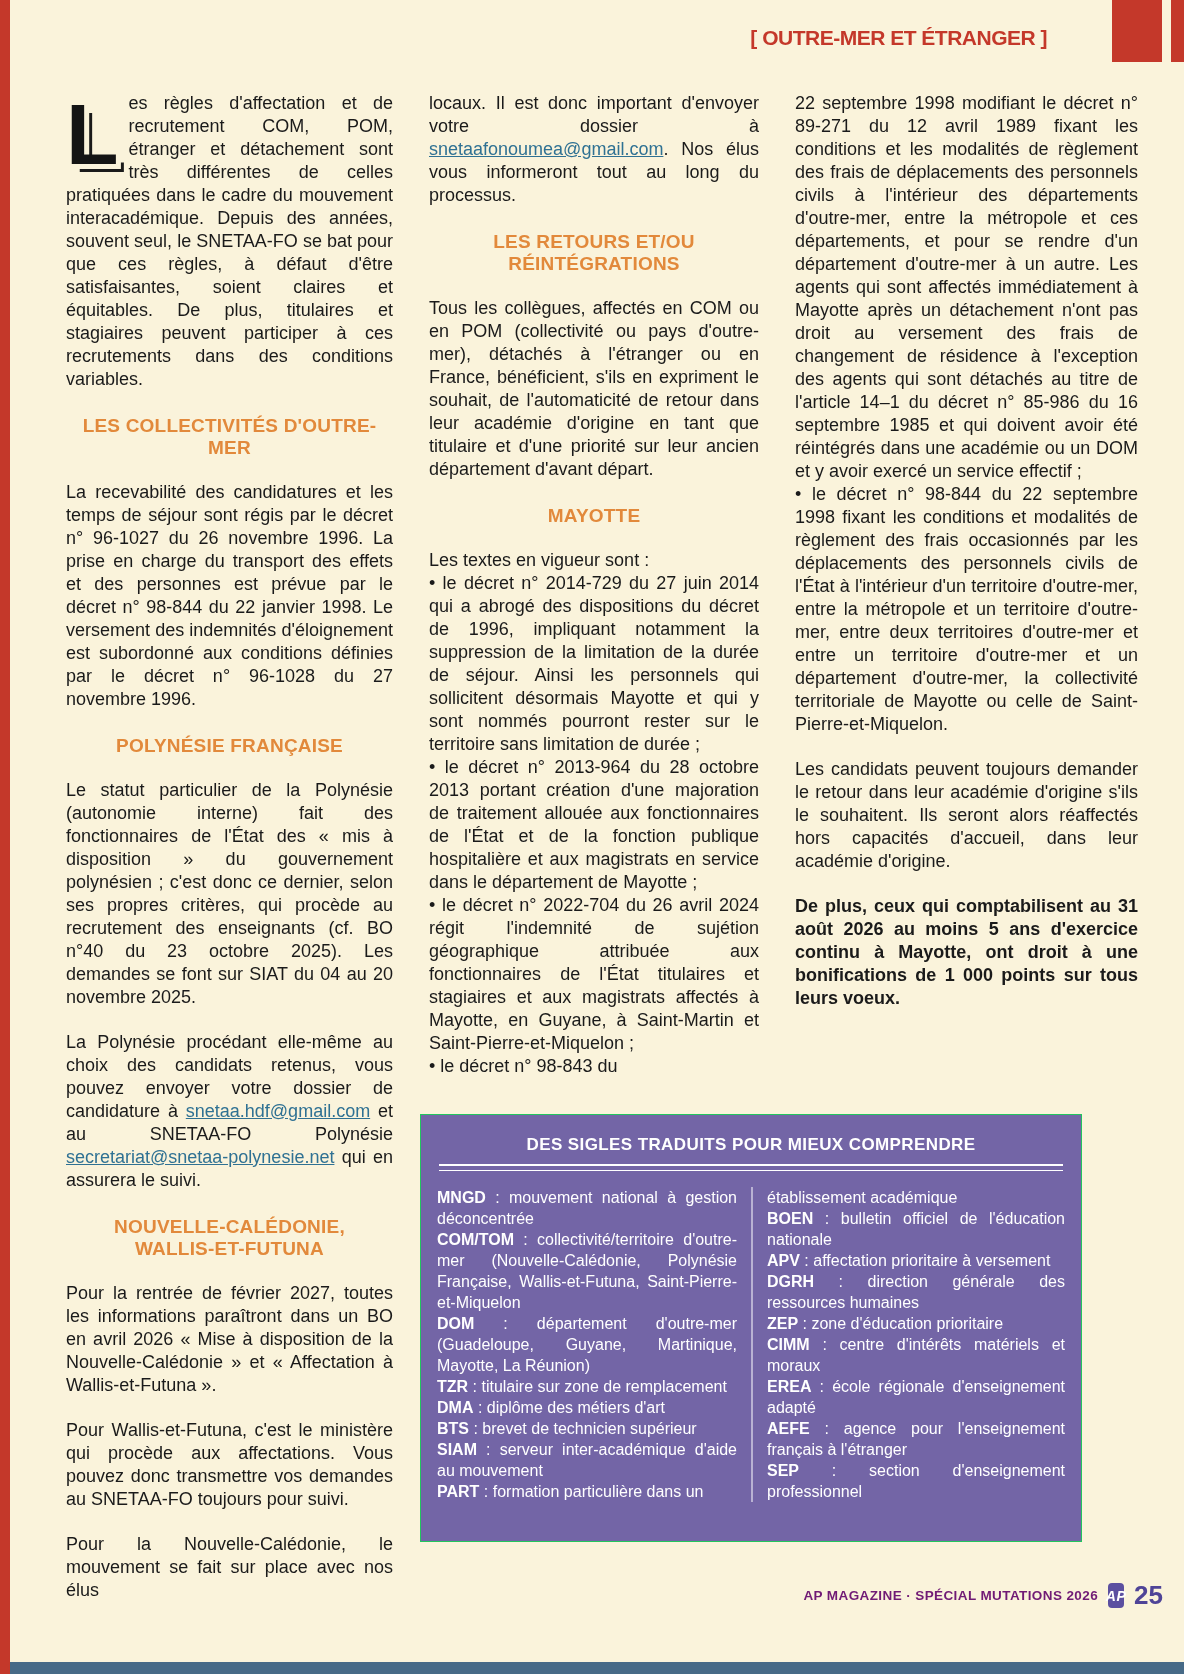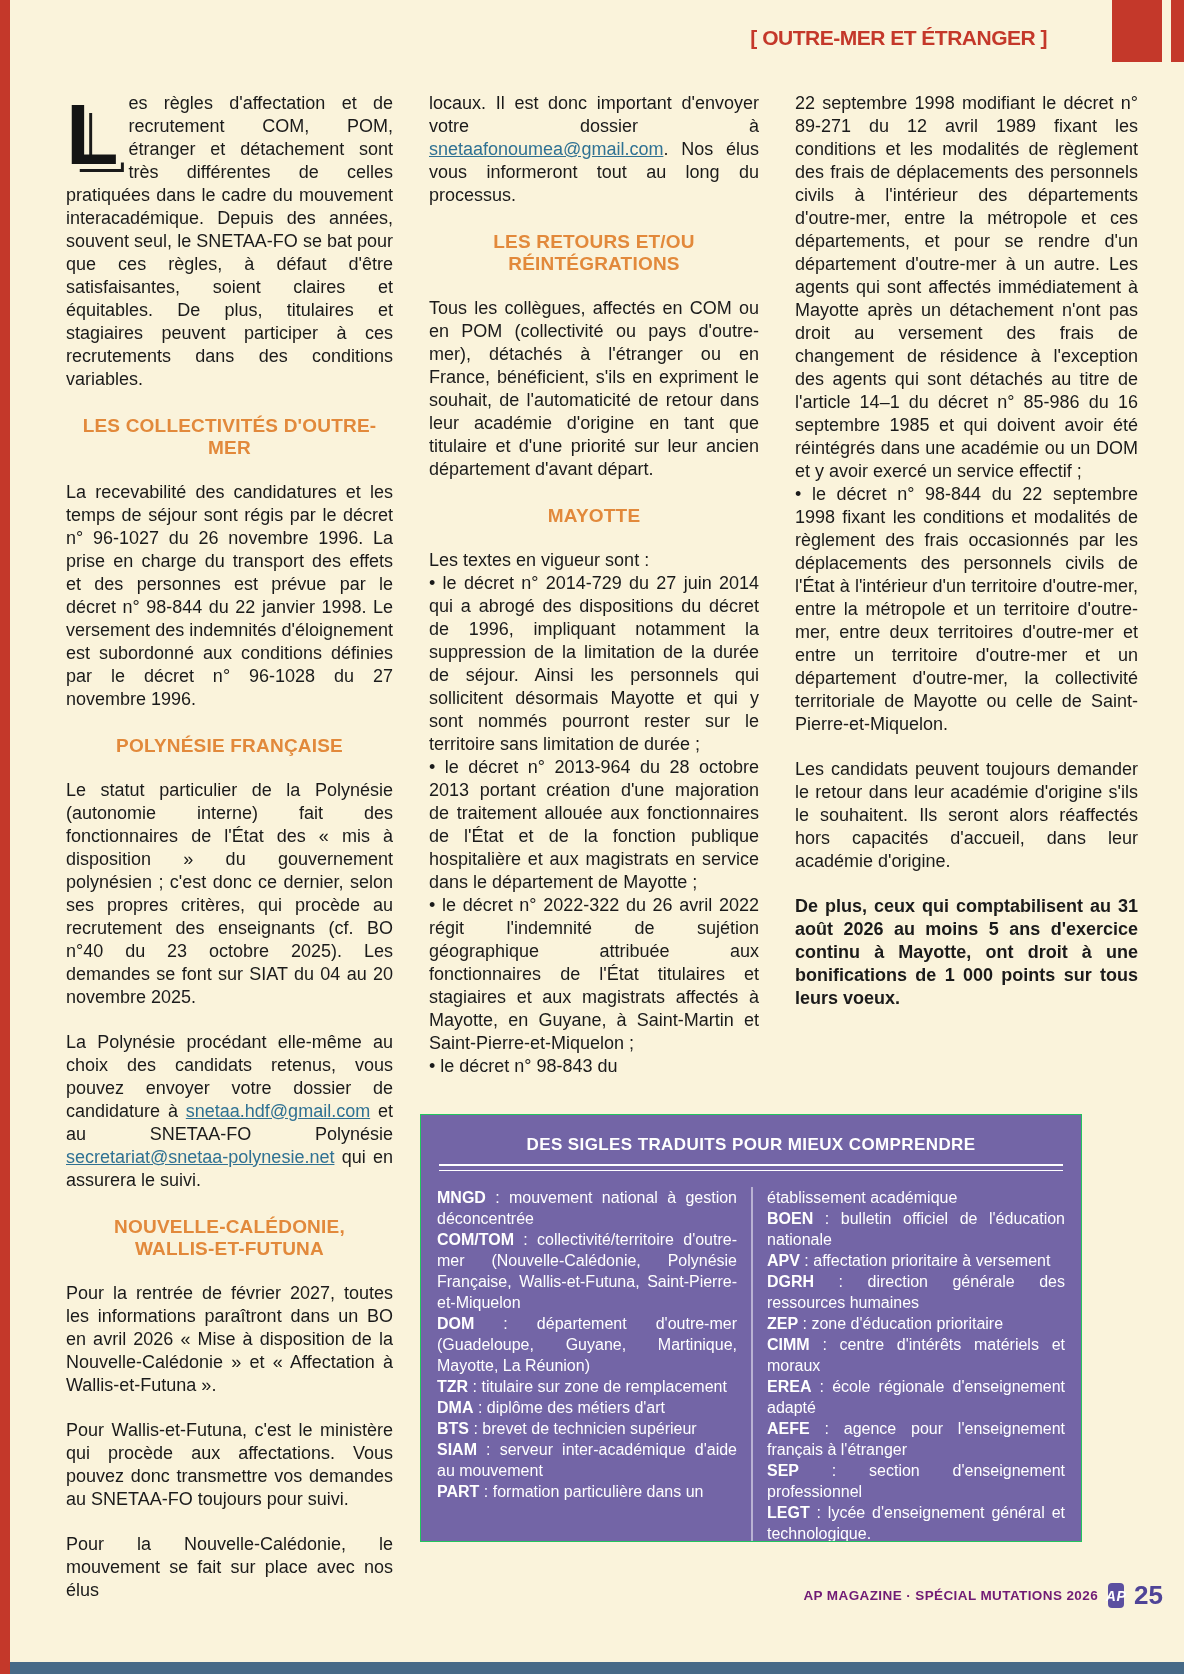--- a/index.html
+++ b/index.html
@@ -110,21 +110,21 @@
     <div class="col col2">
       <p><span>locaux. Il est donc important d'envoyer votre dossier à </span><a class="mail">snetaafonoumea@gmail.com</a><span>. Nos élus vous informeront tout au long du processus.</span></p>
 
       <h3>LES RETOURS ET/OU RÉINTÉGRATIONS</h3>
       <p>Tous les collègues, affectés en COM ou en POM (collectivité ou pays d'outre-mer), détachés à l'étranger ou en France, bénéficient, s'ils en expriment le souhait, de l'automaticité de retour dans leur académie d'origine en tant que titulaire et d'une priorité sur leur ancien département d'avant départ.</p>
 
       <h3>MAYOTTE</h3>
       <p class="tight">Les textes en vigueur sont :</p>
       <p class="tight">• le décret n° 2014-729 du 27 juin 2014 qui a abrogé des dispositions du décret de 1996, impliquant notamment la suppression de la limitation de la durée de séjour. Ainsi les personnels qui sollicitent désormais Mayotte et qui y sont nommés pourront rester sur le territoire sans limitation de durée ;</p>
       <p class="tight">• le décret n° 2013-964 du 28 octobre 2013 portant création d'une majoration de traitement allouée aux fonctionnaires de l'État et de la fonction publique hospitalière et aux magistrats en service dans le département de Mayotte ;</p>
-      <p class="tight">• le décret n° 2022-322 du 26 avril 2022 régit l'indemnité de sujétion géographique attribuée aux fonctionnaires de l'État titulaires et stagiaires et aux magistrats affectés à Mayotte, en Guyane, à Saint-Martin et Saint-Pierre-et-Miquelon ;</p>
+      <p class="tight">• le décret n° 2022-704 du 26 avril 2024 régit l'indemnité de sujétion géographique attribuée aux fonctionnaires de l'État titulaires et stagiaires et aux magistrats affectés à Mayotte, en Guyane, à Saint-Martin et Saint-Pierre-et-Miquelon ;</p>
       <p class="tight">• le décret n° 98-843 du</p>
     </div>
 
     <div class="col col3">
       <p class="tight">22 septembre 1998 modifiant le décret n° 89-271 du 12 avril 1989 fixant les conditions et les modalités de règlement des frais de déplacements des personnels civils à l'intérieur des départements d'outre-mer, entre la métropole et ces départements, et pour se rendre d'un département d'outre-mer à un autre. Les agents qui sont affectés immédiatement à Mayotte après un détachement n'ont pas droit au versement des frais de changement de résidence à l'exception des agents qui sont détachés au titre de l'article 14–1 du décret n° 85-986 du 16 septembre 1985 et qui doivent avoir été réintégrés dans une académie ou un DOM et y avoir exercé un service effectif ;</p>
       <p>• le décret n° 98-844 du 22 septembre 1998 fixant les conditions et modalités de règlement des frais occasionnés par les déplacements des personnels civils de l'État à l'intérieur d'un territoire d'outre-mer, entre la métropole et un territoire d'outre-mer, entre deux territoires d'outre-mer et entre un territoire d'outre-mer et un département d'outre-mer, la collectivité territoriale de Mayotte ou celle de Saint-Pierre-et-Miquelon.</p>
       <p>Les candidats peuvent toujours demander le retour dans leur académie d'origine s'ils le souhaitent. Ils seront alors réaffectés hors capacités d'accueil, dans leur académie d'origine.</p>
       <p class="boldp">De plus, ceux qui comptabilisent au 31 août 2026 au moins 5 ans d'exercice continu à Mayotte, ont droit à une bonifications de 1 000 points sur tous leurs voeux.</p>
     </div>
   </div>
@@ -146,21 +146,20 @@
       <div class="box-col right" id="sigles-right">
           <div class="sigle"><span>établissement académique</span></div>
           <div class="sigle"><span class="term">BOEN</span> <span>: bulletin officiel de l'éducation nationale</span></div>
           <div class="sigle"><span class="term">APV</span> <span>: affectation prioritaire à versement</span></div>
           <div class="sigle"><span class="term">DGRH</span> <span>: direction générale des ressources humaines</span></div>
           <div class="sigle"><span class="term">ZEP</span> <span>: zone d'éducation prioritaire</span></div>
           <div class="sigle"><span class="term">CIMM</span> <span>: centre d'intérêts matériels et moraux</span></div>
           <div class="sigle"><span class="term">EREA</span> <span>: école régionale d'enseignement adapté</span></div>
           <div class="sigle"><span class="term">AEFE</span> <span>: agence pour l'enseignement français à l'étranger</span></div>
           <div class="sigle"><span class="term">SEP</span> <span>: section d'enseignement professionnel</span></div>
-          <div class="sigle"><span class="term">LEGT</span> <span>: lycée d'enseignement général et technologique.</span></div>
         </div>
     </div>
   </div>
 
   <div class="footer">
     <span class="mag">AP MAGAZINE · SPÉCIAL MUTATIONS 2026</span>
     <span class="ap-logo">AP</span>
     <span class="pagenum">25</span>
   </div>
 

